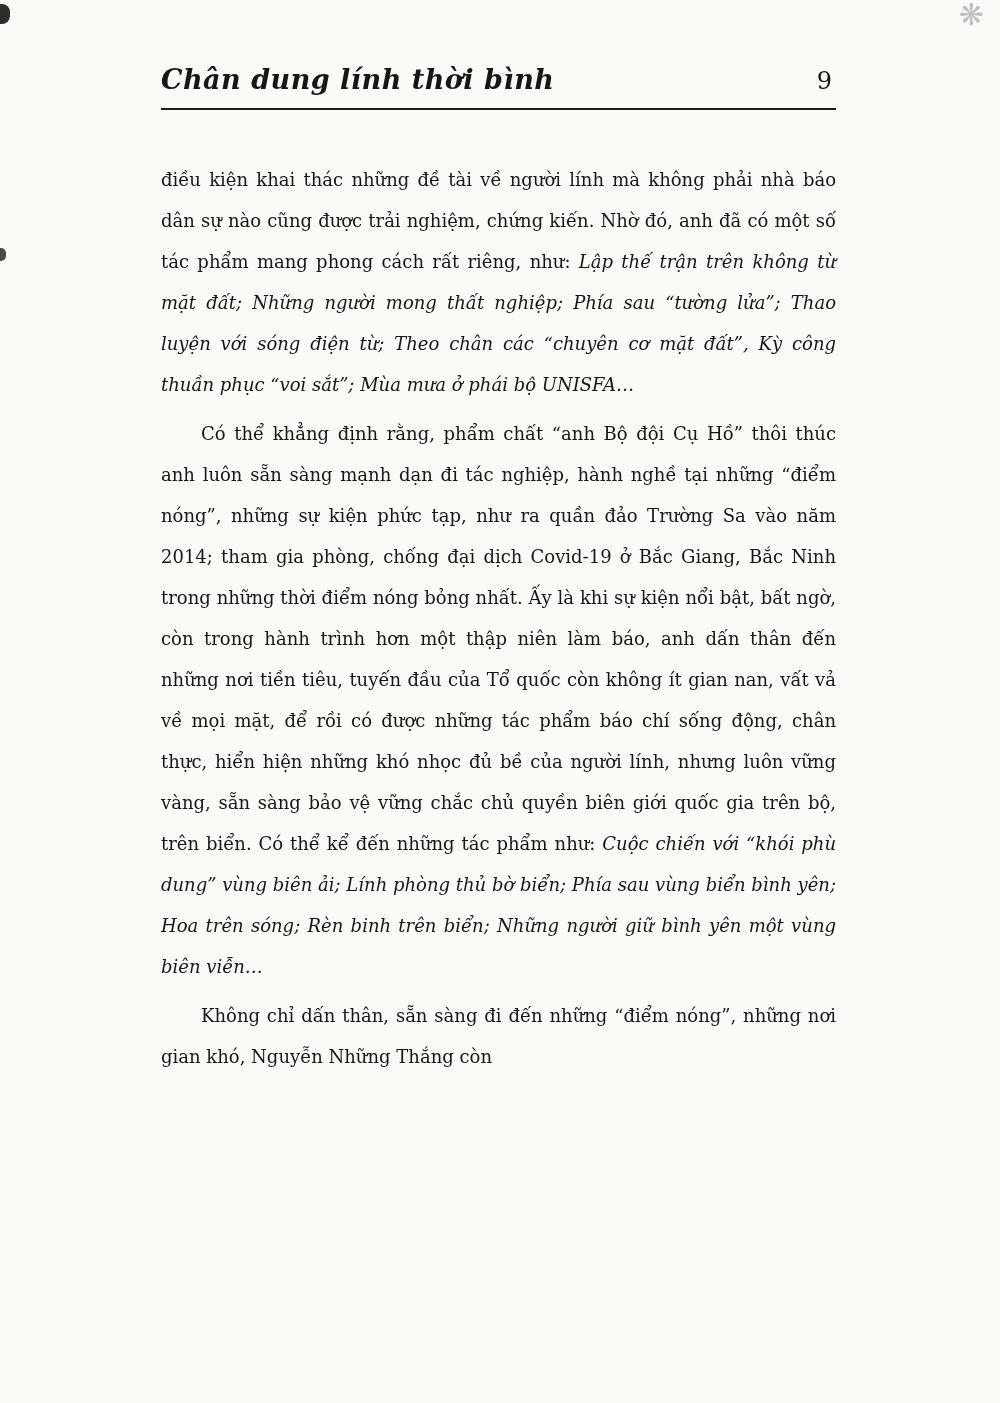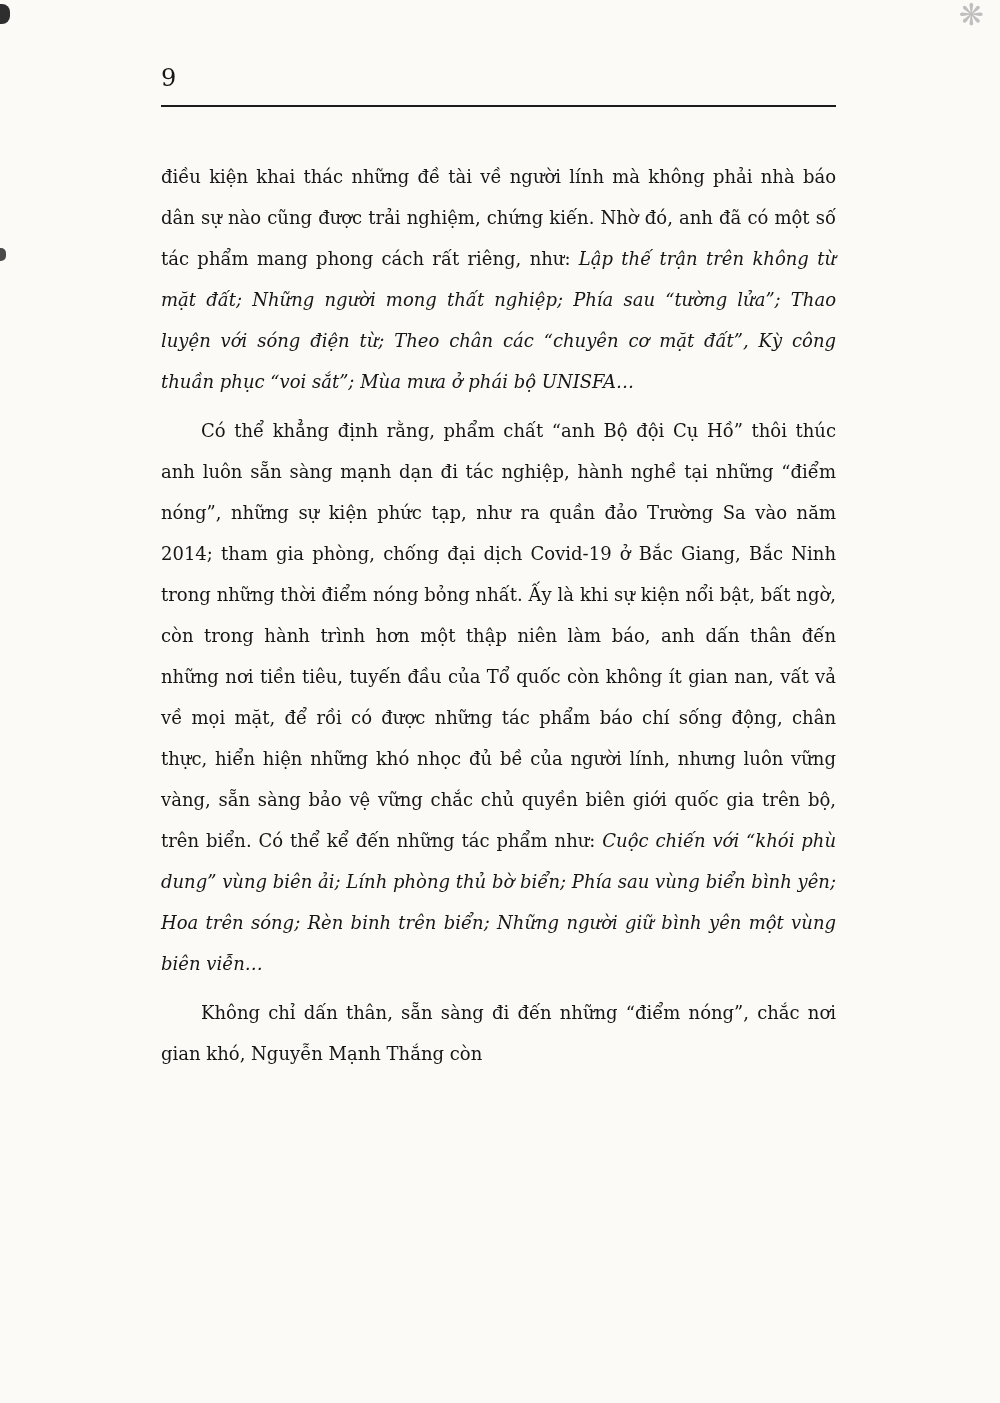--- a/index.html
+++ b/index.html
@@ -82,24 +82,25 @@
 <div class="page">
 
   <span class="ornament">❋</span>
 
   <span class="artifact a1"></span>
   <span class="artifact a2"></span>
 
   <div class="content">
 
     <div class="header-row">
+      <span class="header-title">Chân dung lính thời bình</span>
       <span class="page-number">9</span>
     </div>
 
     <div class="body-paragraphs">
 
     <p class="para"><span class="seg-normal">điều kiện khai thác những đề tài về người lính mà không phải nhà báo dân sự nào cũng được trải nghiệm, chứng kiến. Nhờ đó, anh đã có một số tác phẩm mang phong cách rất riêng, như: </span><span class="seg-italic">Lập thế trận trên không từ mặt đất; Những người mong thất nghiệp; Phía sau “tường lửa”; Thao luyện với sóng điện từ; Theo chân các “chuyên cơ mặt đất”, Kỳ công thuần phục “voi sắt”; Mùa mưa ở phái bộ UNISFA…</span></p>
         <p class="para indent"><span class="seg-normal">Có thể khẳng định rằng, phẩm chất “anh Bộ đội Cụ Hồ” thôi thúc anh luôn sẵn sàng mạnh dạn đi tác nghiệp, hành nghề tại những “điểm nóng”, những sự kiện phức tạp, như ra quần đảo Trường Sa vào năm 2014; tham gia phòng, chống đại dịch Covid-19 ở Bắc Giang, Bắc Ninh trong những thời điểm nóng bỏng nhất. Ấy là khi sự kiện nổi bật, bất ngờ, còn trong hành trình hơn một thập niên làm báo, anh dấn thân đến những nơi tiền tiêu, tuyến đầu của Tổ quốc còn không ít gian nan, vất vả về mọi mặt, để rồi có được những tác phẩm báo chí sống động, chân thực, hiển hiện những khó nhọc đủ bề của người lính, nhưng luôn vững vàng, sẵn sàng bảo vệ vững chắc chủ quyền biên giới quốc gia trên bộ, trên biển. Có thể kể đến những tác phẩm như: </span><span class="seg-italic">Cuộc chiến với “khói phù dung” vùng biên ải; Lính phòng thủ bờ biển; Phía sau vùng biển bình yên; Hoa trên sóng; Rèn binh trên biển; Những người giữ bình yên một vùng biên viễn…</span></p>
-        <p class="para indent"><span class="seg-normal">Không chỉ dấn thân, sẵn sàng đi đến những “điểm nóng”, chắc nơi gian khó, Nguyễn Mạnh Thắng còn</span></p>
+        <p class="para indent"><span class="seg-normal">Không chỉ dấn thân, sẵn sàng đi đến những “điểm nóng”, những nơi gian khó, Nguyễn Những Thắng còn</span></p>
       </div>
 
   </div>
 </div>
 
 </body></html>

